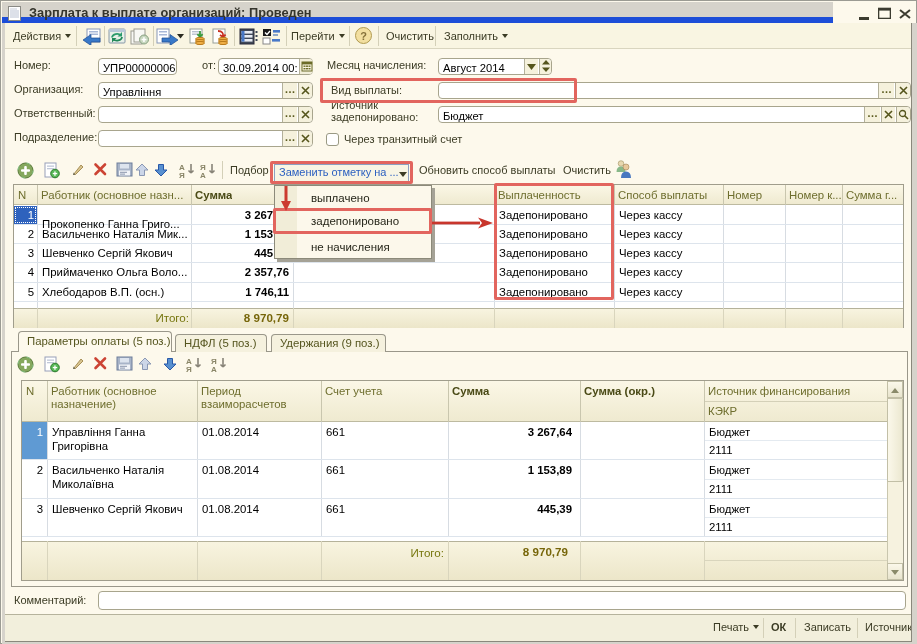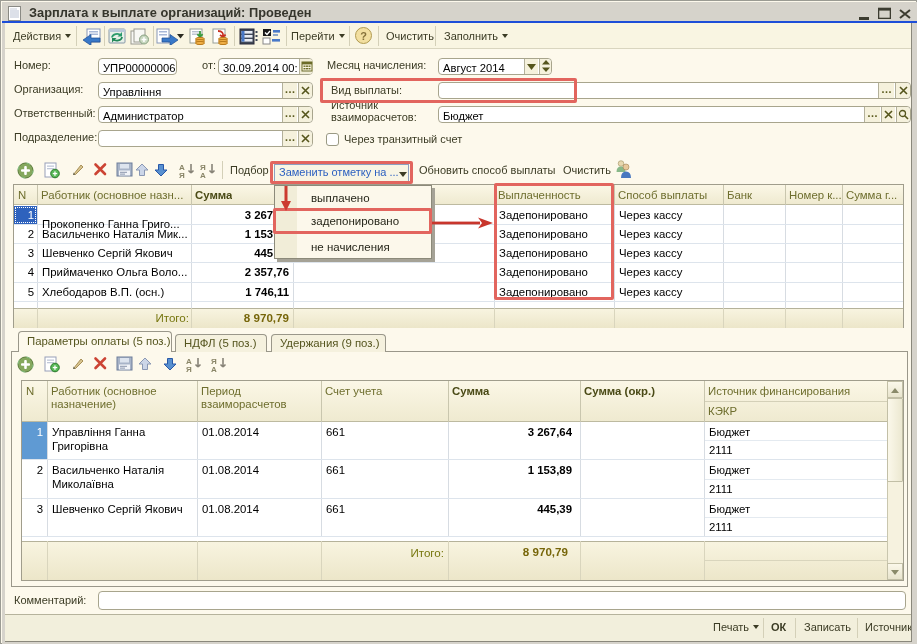--- a/index.html
+++ b/index.html
@@ -1,19 +1,19 @@
 <!DOCTYPE html>
 <html><head><meta charset="utf-8">
 <style>
 *{margin:0;padding:0;box-sizing:border-box}
 html,body{width:917px;height:644px;overflow:hidden}
 body{font-family:"Liberation Sans",sans-serif;font-size:12px;color:#000}
 .a{position:absolute}
 #win{position:relative;width:917px;height:644px;background:#fdf9ec;border:1px solid #9b9b93}
-#title{left:1px;top:1px;width:915px;height:21px;background:#d6d3cb;border-bottom:2px solid #1d4ed8}
+#title{left:1px;top:1px;width:831px;height:21px;background:#d6d3cb;border-bottom:6px solid #1d4ed8}
 #title .tx{left:27px;top:3px;font-weight:bold;color:#35352c;font-size:12.8px;letter-spacing:0px}
 #tb1{left:3px;top:22px;width:908px;height:26px;background:#f9f5e2;border-bottom:1px solid #d9d5bf}
 .tsep{top:25px;width:1px;height:20px;background:#d4d0b8}
 .ttx{top:29px;color:#3b3b24;font-size:11px;white-space:nowrap}
 .arr{display:inline-block;width:0;height:0;border-left:3px solid transparent;border-right:3px solid transparent;border-top:4px solid #3b3b24;margin-left:4px;vertical-align:2px}
 .lbl{color:#3b3b24;font-size:11px;white-space:nowrap}
 .inp{background:#fff;border:1px solid #a8a58d;border-radius:4px}
 .itx{padding:2.5px 0 0 4px;font-size:11.2px;color:#000;white-space:nowrap;overflow:hidden}
 .btn3{background:#f5f1dc;border-left:1px solid #b3b09a;color:#5c5c20;text-align:center}
 .redbox{border:3px solid #e2655e;border-radius:2px}
@@ -157,21 +157,20 @@
 <div class="a lbl" style="left:13px;top:82px">Организация:</div>
 <div class="a inp" style="left:97px;top:81px;width:215px;height:17px">
  <div class="itx a" style="left:0;top:0;width:152px;height:15px">Управління</div>
  <div class="a btn3" style="left:183px;top:0;width:15px;height:15px;font-weight:bold;font-size:11px;line-height:13px">…</div>
  <div class="a btn3" style="left:199px;top:0;width:14px;height:15px;border-radius:0 4px 4px 0"><svg width="9" height="9" viewBox="0 0 9 9" style="margin-top:3px">
           <path d="M1 1 L8 8 M8 1 L1 8" stroke="#55551c" stroke-width="1.6"></path>
         </svg></div>
 </div>
 <div class="a lbl" style="left:13px;top:106px">Ответственный:</div>
 <div class="a inp" style="left:97px;top:105px;width:215px;height:17px">
- <div class="itx a" style="left:0;top:0;width:182px;height:15px">Администратор</div>
  <div class="a btn3" style="left:183px;top:0;width:15px;height:15px;font-weight:bold;font-size:11px;line-height:13px">…</div>
  <div class="a btn3" style="left:199px;top:0;width:14px;height:15px;border-radius:0 4px 4px 0"><svg width="9" height="9" viewBox="0 0 9 9" style="margin-top:3px">
           <path d="M1 1 L8 8 M8 1 L1 8" stroke="#55551c" stroke-width="1.6"></path>
         </svg></div>
 </div>
 <div class="a lbl" style="left:13px;top:130px">Подразделение:</div>
 <div class="a inp" style="left:97px;top:129px;width:215px;height:17px">
  <div class="a btn3" style="left:183px;top:0;width:15px;height:15px;font-weight:bold;font-size:11px;line-height:13px">…</div>
  <div class="a btn3" style="left:199px;top:0;width:14px;height:15px;border-radius:0 4px 4px 0"><svg width="9" height="9" viewBox="0 0 9 9" style="margin-top:3px">
           <path d="M1 1 L8 8 M8 1 L1 8" stroke="#55551c" stroke-width="1.6"></path>
@@ -189,21 +188,21 @@
         </svg></div>
 </div>
 <div class="a lbl" style="left:330px;top:83px">Вид выплаты:</div>
 <div class="a inp" style="left:437px;top:81px;width:473px;height:17px">
  <div class="a btn3" style="left:439px;top:0;width:16px;height:15px;font-weight:bold;font-size:11px;line-height:13px">…</div>
  <div class="a btn3" style="left:456px;top:0;width:15px;height:15px;border-radius:0 4px 4px 0"><svg width="9" height="9" viewBox="0 0 9 9" style="margin-top:3px">
           <path d="M1 1 L8 8 M8 1 L1 8" stroke="#55551c" stroke-width="1.6"></path>
         </svg></div>
 </div>
 <div class="a lbl" style="left:330px;top:98px">Источник</div>
-<div class="a lbl" style="left:330px;top:110px">взаиморасчетов:</div>
+<div class="a lbl" style="left:330px;top:110px">задепонировано:</div>
 <div class="a inp" style="left:437px;top:105px;width:473px;height:17px">
  <div class="itx a" style="left:0;top:0;width:424px;height:15px">Бюджет</div>
  <div class="a btn3" style="left:425px;top:0;width:16px;height:15px;font-weight:bold;font-size:11px;line-height:13px">…</div>
  <div class="a btn3" style="left:442px;top:0;width:14px;height:15px"><svg width="9" height="9" viewBox="0 0 9 9" style="margin-top:3px">
           <path d="M1 1 L8 8 M8 1 L1 8" stroke="#55551c" stroke-width="1.6"></path>
         </svg></div>
  <div class="a btn3" style="left:457px;top:0;width:14px;height:15px;border-radius:0 4px 4px 0"><svg width="11" height="11" viewBox="0 0 11 11" style="margin-top:2px">
           <circle cx="4.5" cy="4.5" r="3" fill="none" stroke="#55551c" stroke-width="1.3"></circle>
           <path d="M7 7 L10 10" stroke="#55551c" stroke-width="1.6"></path>
         </svg></div>
@@ -276,21 +275,21 @@
     </svg>
 
 
 <div class="a" style="left:12px;top:183px;width:891px;height:144px;background:#fff;border:1px solid #a09d8c"></div>
 <div class="a" style="left:13px;top:184px;width:889px;height:20px;background:linear-gradient(#fbf7e6,#efead0);border-bottom:1px solid #bdbaa0"></div>
 <div class="a th" style="left:17px;top:188px;white-space:nowrap;overflow:hidden">N</div>
 <div class="a th" style="left:40px;top:188px;white-space:nowrap;overflow:hidden">Работник (основное назн...</div>
 <div class="a th" style="left:194px;top:188px;font-weight:bold;color:#4a4a16;white-space:nowrap;overflow:hidden">Сумма</div>
 <div class="a th" style="left:497px;top:188px;white-space:nowrap;overflow:hidden">Выплаченность</div>
 <div class="a th" style="left:617px;top:188px;white-space:nowrap;overflow:hidden">Способ выплаты</div>
-<div class="a th" style="left:726px;top:188px;white-space:nowrap;overflow:hidden">Банк</div>
+<div class="a th" style="left:726px;top:188px;white-space:nowrap;overflow:hidden">Номер</div>
 <div class="a th" style="left:788px;top:188px;white-space:nowrap;overflow:hidden">Номер к...</div>
 <div class="a th" style="left:845px;top:188px;white-space:nowrap;overflow:hidden">Сумма г...</div>
 <div class="a vline" style="left:36px;top:184px;height:20px"></div>
 <div class="a vline" style="left:190px;top:184px;height:20px"></div>
 <div class="a vline" style="left:292px;top:184px;height:20px"></div>
 <div class="a vline" style="left:493px;top:184px;height:20px"></div>
 <div class="a vline" style="left:613px;top:184px;height:20px"></div>
 <div class="a vline" style="left:722px;top:184px;height:20px"></div>
 <div class="a vline" style="left:784px;top:184px;height:20px"></div>
 <div class="a vline" style="left:841px;top:184px;height:20px"></div>

